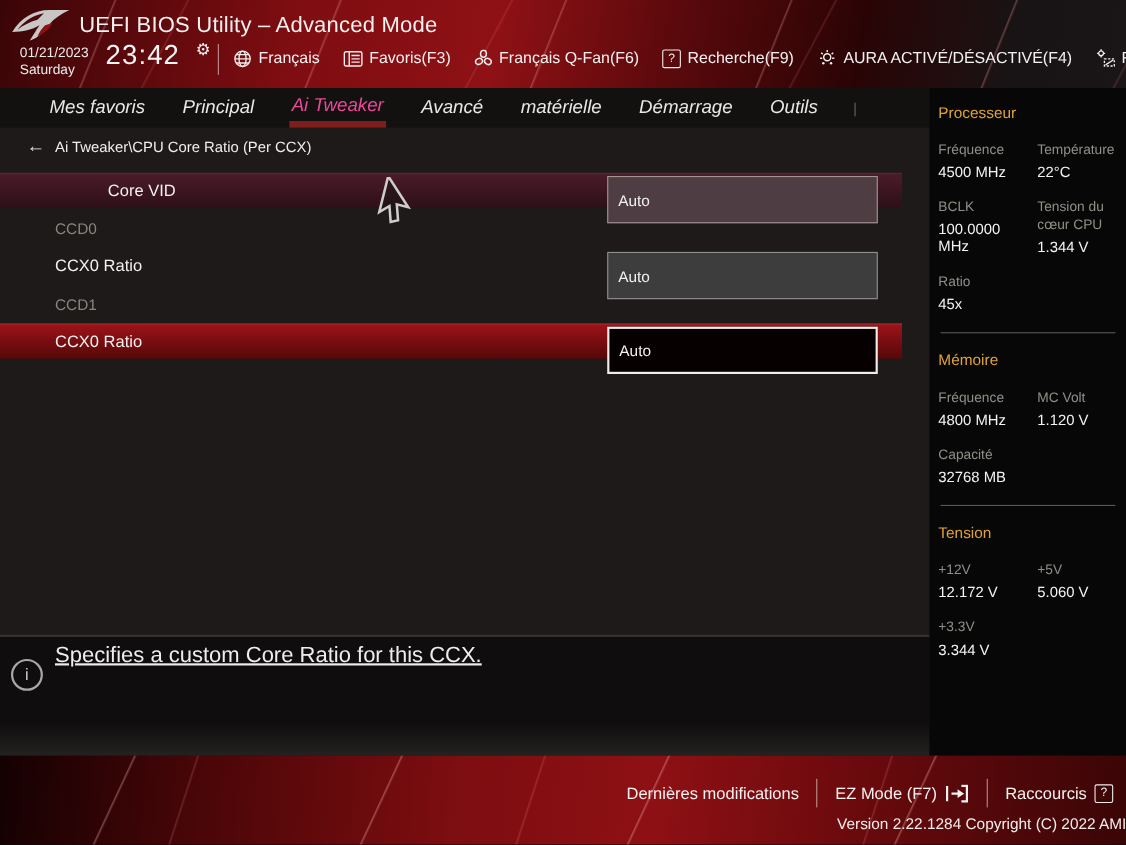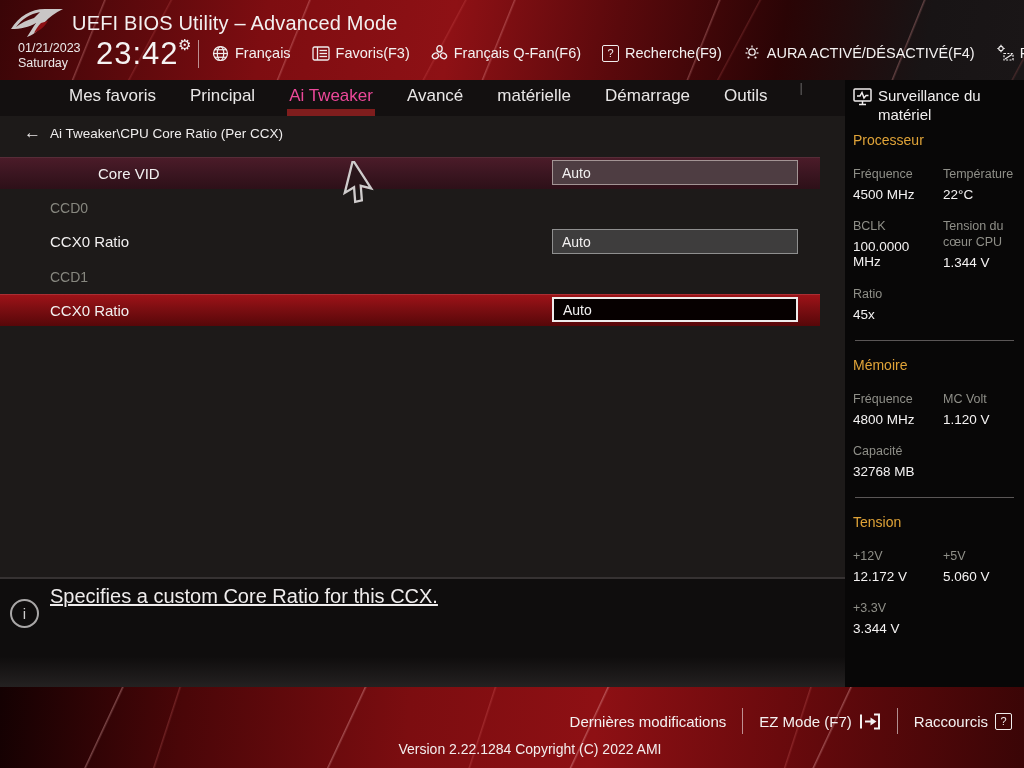--- a/index.html
+++ b/index.html
@@ -11,32 +11,32 @@
   .band-top {
     position:absolute; left:0; top:0; width:1024px; height:80px;
     background:
       repeating-linear-gradient(112deg, transparent 0px, transparent 96px, rgba(255,170,170,.30) 97px, transparent 99px, transparent 190px),
       repeating-linear-gradient(118deg, transparent 0px, transparent 150px, rgba(255,120,120,.18) 151px, transparent 153px, transparent 260px),
       linear-gradient(100deg, #3a0507 0%, #7e0d11 26%, #8e1115 44%, #5a090c 60%, #2a0405 76%, #181415 90%, #1a1617 100%);
   }
   .logo { position:absolute; left:10px; top:6px; }
   .app-title { position:absolute; left:72px; top:12px; font-size:20px; color:#f3f0f0; letter-spacing:.2px; }
   .datebox { position:absolute; left:18px; top:41px; color:#eceaea; font-size:12.5px; line-height:15px; }
-  .timebox { position:absolute; left:96px; top:36px; color:#f5f3f3; font-size:31px; letter-spacing:1px; }
+  .timebox { position:absolute; left:96px; top:36px; color:#f5f3f3; font-size:25px; letter-spacing:1px; }
   .gear-sup { position:absolute; left:178px; top:36px; color:#f5f3f3; font-size:15px; }
   .hdr-sep { position:absolute; left:198px; top:40px; width:1px; height:28px; background:rgba(255,255,255,.55); }
   .hdr-items { position:absolute; left:212px; top:44px; display:flex; align-items:center; gap:21px; color:#f3f1f1; font-size:14.5px; white-space:nowrap; }
   .hdr-item { display:flex; align-items:center; gap:6px; cursor:default; }
   .qbox { display:inline-flex; align-items:center; justify-content:center; width:17px; height:17px; border:1.5px solid #f0eded; border-radius:2px; font-size:11px; color:#f0eded; }
 
   
   .navbar {
     position:absolute; left:0; top:80px; width:845px; height:36px;
-    background:#131010; display:flex; gap:30px; padding-left:67px;
-    font-size:17px; color:#e9e7e7;
+    background:#131010; display:flex; align-items:center; gap:30px; padding-left:43px;
+    font-size:17px; color:#e9e7e7;font-style:italic;
   }
   .tab { cursor:pointer; padding:6px 2px; }
   .tab.active { color:#ec4899; border-bottom:7px solid #7f1d1d; padding-bottom:4px; }
   .tab-ghost { opacity:.35; font-size:13px; }
 
   
   .content { position:absolute; left:0; top:116px; width:845px; height:461px; background:#1d1a19; }
   .back-arrow { position:absolute; left:24px; top:123px; color:#e8e6e6; font-size:17px; cursor:pointer; }
   .crumb-text { position:absolute; left:50px; top:126px; color:#efeded; font-size:13.5px; }
 
@@ -45,21 +45,21 @@
   .row-hover { top:157px; height:32px;
     background:linear-gradient(180deg,#4c1c29 0%, #3a1520 55%, #2d1018 100%);
     box-shadow:inset 0 1px rgba(255,255,255,.07);padding-left:48px; }
   .row-plain { top:226px; height:31px; }
   .row-selected { top:294px; height:32px;
     background:linear-gradient(180deg,#a01318 0%, #7d0e12 45%, #570709 100%);
     box-shadow:inset 0 1px rgba(255,255,255,.12); }
   .grouplabel { position:absolute; left:50px; color:#87877f; font-size:14px; }
   .gl0 { top:200px; } .gl1 { top:269px; }
 
-  .dd { position:absolute; left:552px; width:246px; height:25px; display:flex; align-items:center;
+  .dd { position:absolute; left:552px; width:246px; height:43px; display:flex; align-items:center;
         font-size:14px; color:#f2f0f0; padding-left:9px; cursor:pointer; }
   .dd-hover { top:160px; background:#4e3d42; border:1px solid #a39494; }
   .dd-plain { top:229px; background:#3e3d3d; border:1px solid #8f8f8f; }
   .dd-selected { top:297px; background:#060000; border:2px solid #efecec; }
 
   .cursor { position:absolute; left:340px; top:161px; }
 
   
   .helparea { position:absolute; left:0; top:577px; width:845px; height:110px;
     background:linear-gradient(180deg,#0f0d0d 0%, #0f0d0d 72%, #242121 100%);
@@ -85,21 +85,21 @@
     position:absolute; left:0; top:687px; width:1024px; height:81px;
     background:
       repeating-linear-gradient(115deg, transparent 0px, transparent 110px, rgba(255,190,190,.35) 111px, transparent 113px, transparent 220px),
       repeating-linear-gradient(108deg, transparent 0px, transparent 170px, rgba(255,130,130,.22) 171px, transparent 173px, transparent 300px),
       linear-gradient(95deg, #140102 0%, #4a0608 18%, #7c0d10 40%, #8e1014 58%, #6a0a0d 76%, #3a0506 100%);
   }
   .footer-links { position:absolute; right:12px; top:708px; display:flex; align-items:center; gap:16px;
     color:#f4f1f1; font-size:15px; }
   .flink { display:flex; align-items:center; gap:7px; cursor:pointer; white-space:nowrap; }
   .fsep { width:1px; height:26px; background:rgba(255,255,255,.55); }
-  .version { position:absolute; left:0; top:741px; width:1024px; text-align:center; color:#f2eded; font-size:14px;padding-left:36px; }
+  .version { position:absolute; left:0; top:741px; width:1024px; text-align:right; color:#f2eded; font-size:14px;padding-left:36px; }
 
   svg { display:block; }
 </style>
 </head>
 <body>
 
 <div class="canvas">
 
   <div class="band-top">
     <div class="logo">
@@ -244,33 +244,20 @@
       <polygon points="5,1 5,23 10,18 13,27 17,25 14,16 21,16" fill="rgba(25,22,22,.55)" stroke="#cfcccc" stroke-width="1.5" transform="rotate(14 13 14)"></polygon>
     </svg>
   </div>
 
   <div class="helparea">
     <div class="info-icon">i</div>
     <div class="help-text">Specifies a custom Core Ratio for this CCX.</div>
   </div>
 
   <div class="sidebar">
-    <div class="sb-head">
-      <span>
-        <svg width="19" height="18" viewBox="0 0 19 18">
-          <g stroke="#f0eded" fill="none" stroke-width="1.5">
-            <rect x="1" y="1" width="17" height="12" rx="1"></rect>
-            <polyline points="4,8 7,8 9,4.5 11,10 13,7.5 15.5,7.5"></polyline>
-            <line x1="6" y1="16.5" x2="13" y2="16.5"></line>
-            <line x1="9.5" y1="13" x2="9.5" y2="16.5"></line>
-          </g>
-        </svg>
-      </span>
-      <span>Surveillance du matériel</span>
-    </div>
 
     <div class="sec-title">Processeur</div>
     <div class="pairs">
       <div class="pair">
         <div class="plabel">Fréquence</div>
         <div class="pvalue">4500 MHz</div>
       </div>
       <div class="pair">
         <div class="plabel">Température</div>
         <div class="pvalue">22°C</div>

